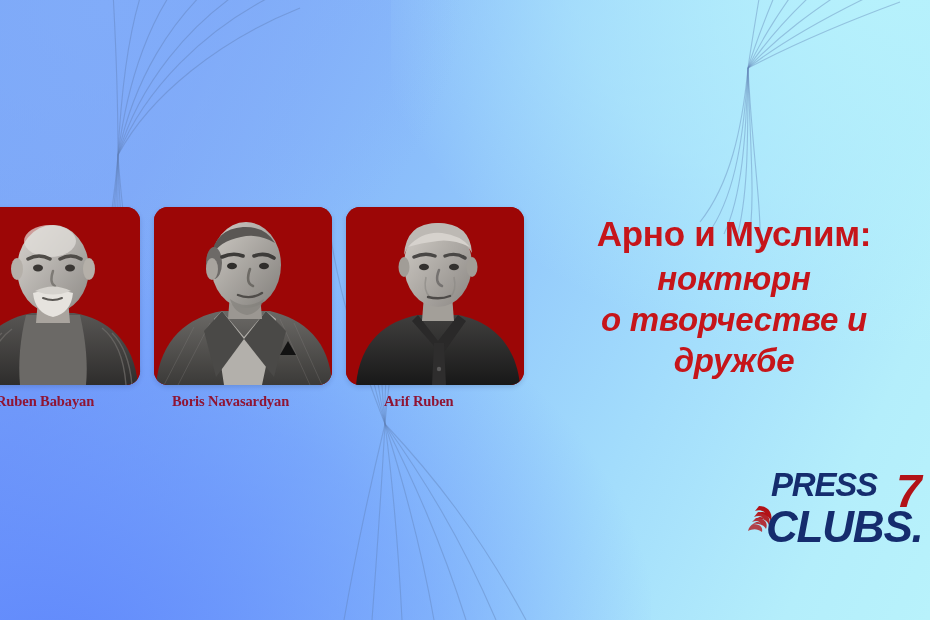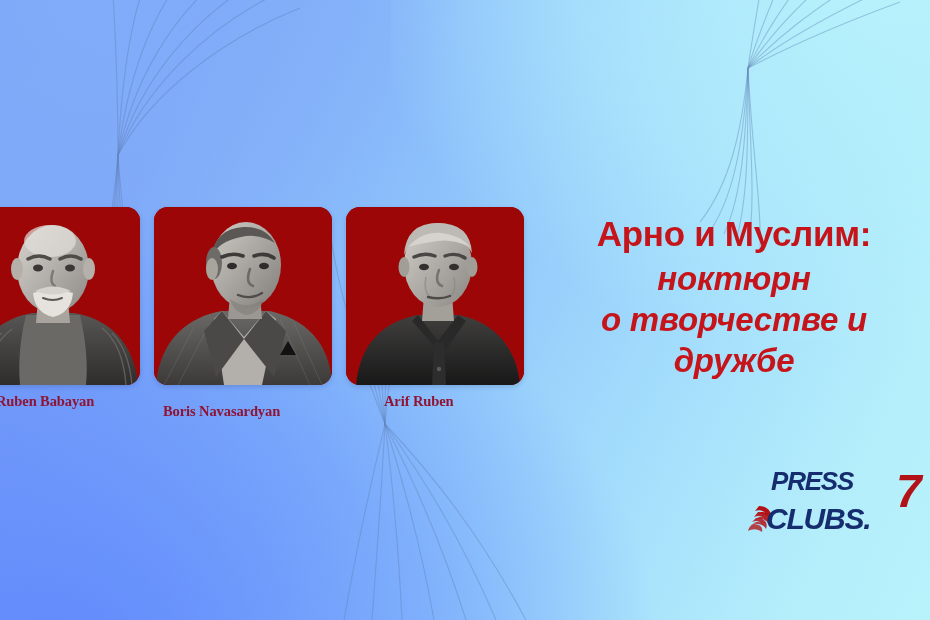--- a/index.html
+++ b/index.html
@@ -82,21 +82,21 @@
   .name {
     position: absolute;
     top: 0;
     font-size: 14.5px;
     font-weight: bold;
     color: #8f1433;
     letter-spacing: -0.1px;
     white-space: nowrap;
   }
   .name-0 { left: -4px; }
-  .name-1 { left: 163px; margin-top: 10px; }
+  .name-1 { left: 172px; }
   .name-2 { left: 384px; }
 
   
   .headline {
     position: absolute;
     left: 534px;
     top: 214px;
     width: 400px;
     text-align: center;
     color: #c6151a;
@@ -120,31 +120,31 @@
 
   
   .logo {
     position: absolute;
     left: 744px;
     top: 466px;
     width: 230px;
     height: 100px;
   }
   .logo-press {
-    font-size: 26px;
+    font-size: 33px;
     font-weight: bold;
     font-style: italic;
     color: #152c6e;
     letter-spacing: -1.2px;
     position: absolute;
     left: 27px;
     top: 0;
   }
   .logo-clubs {
-    font-size: 30px;
+    font-size: 44px;
     font-weight: bold;
     font-style: italic;
     color: #152c6e;
     letter-spacing: -1.2px;
     position: absolute;
     left: 22px;
     top: 36px;
     text-align: right;
   }
   .logo-seven {

